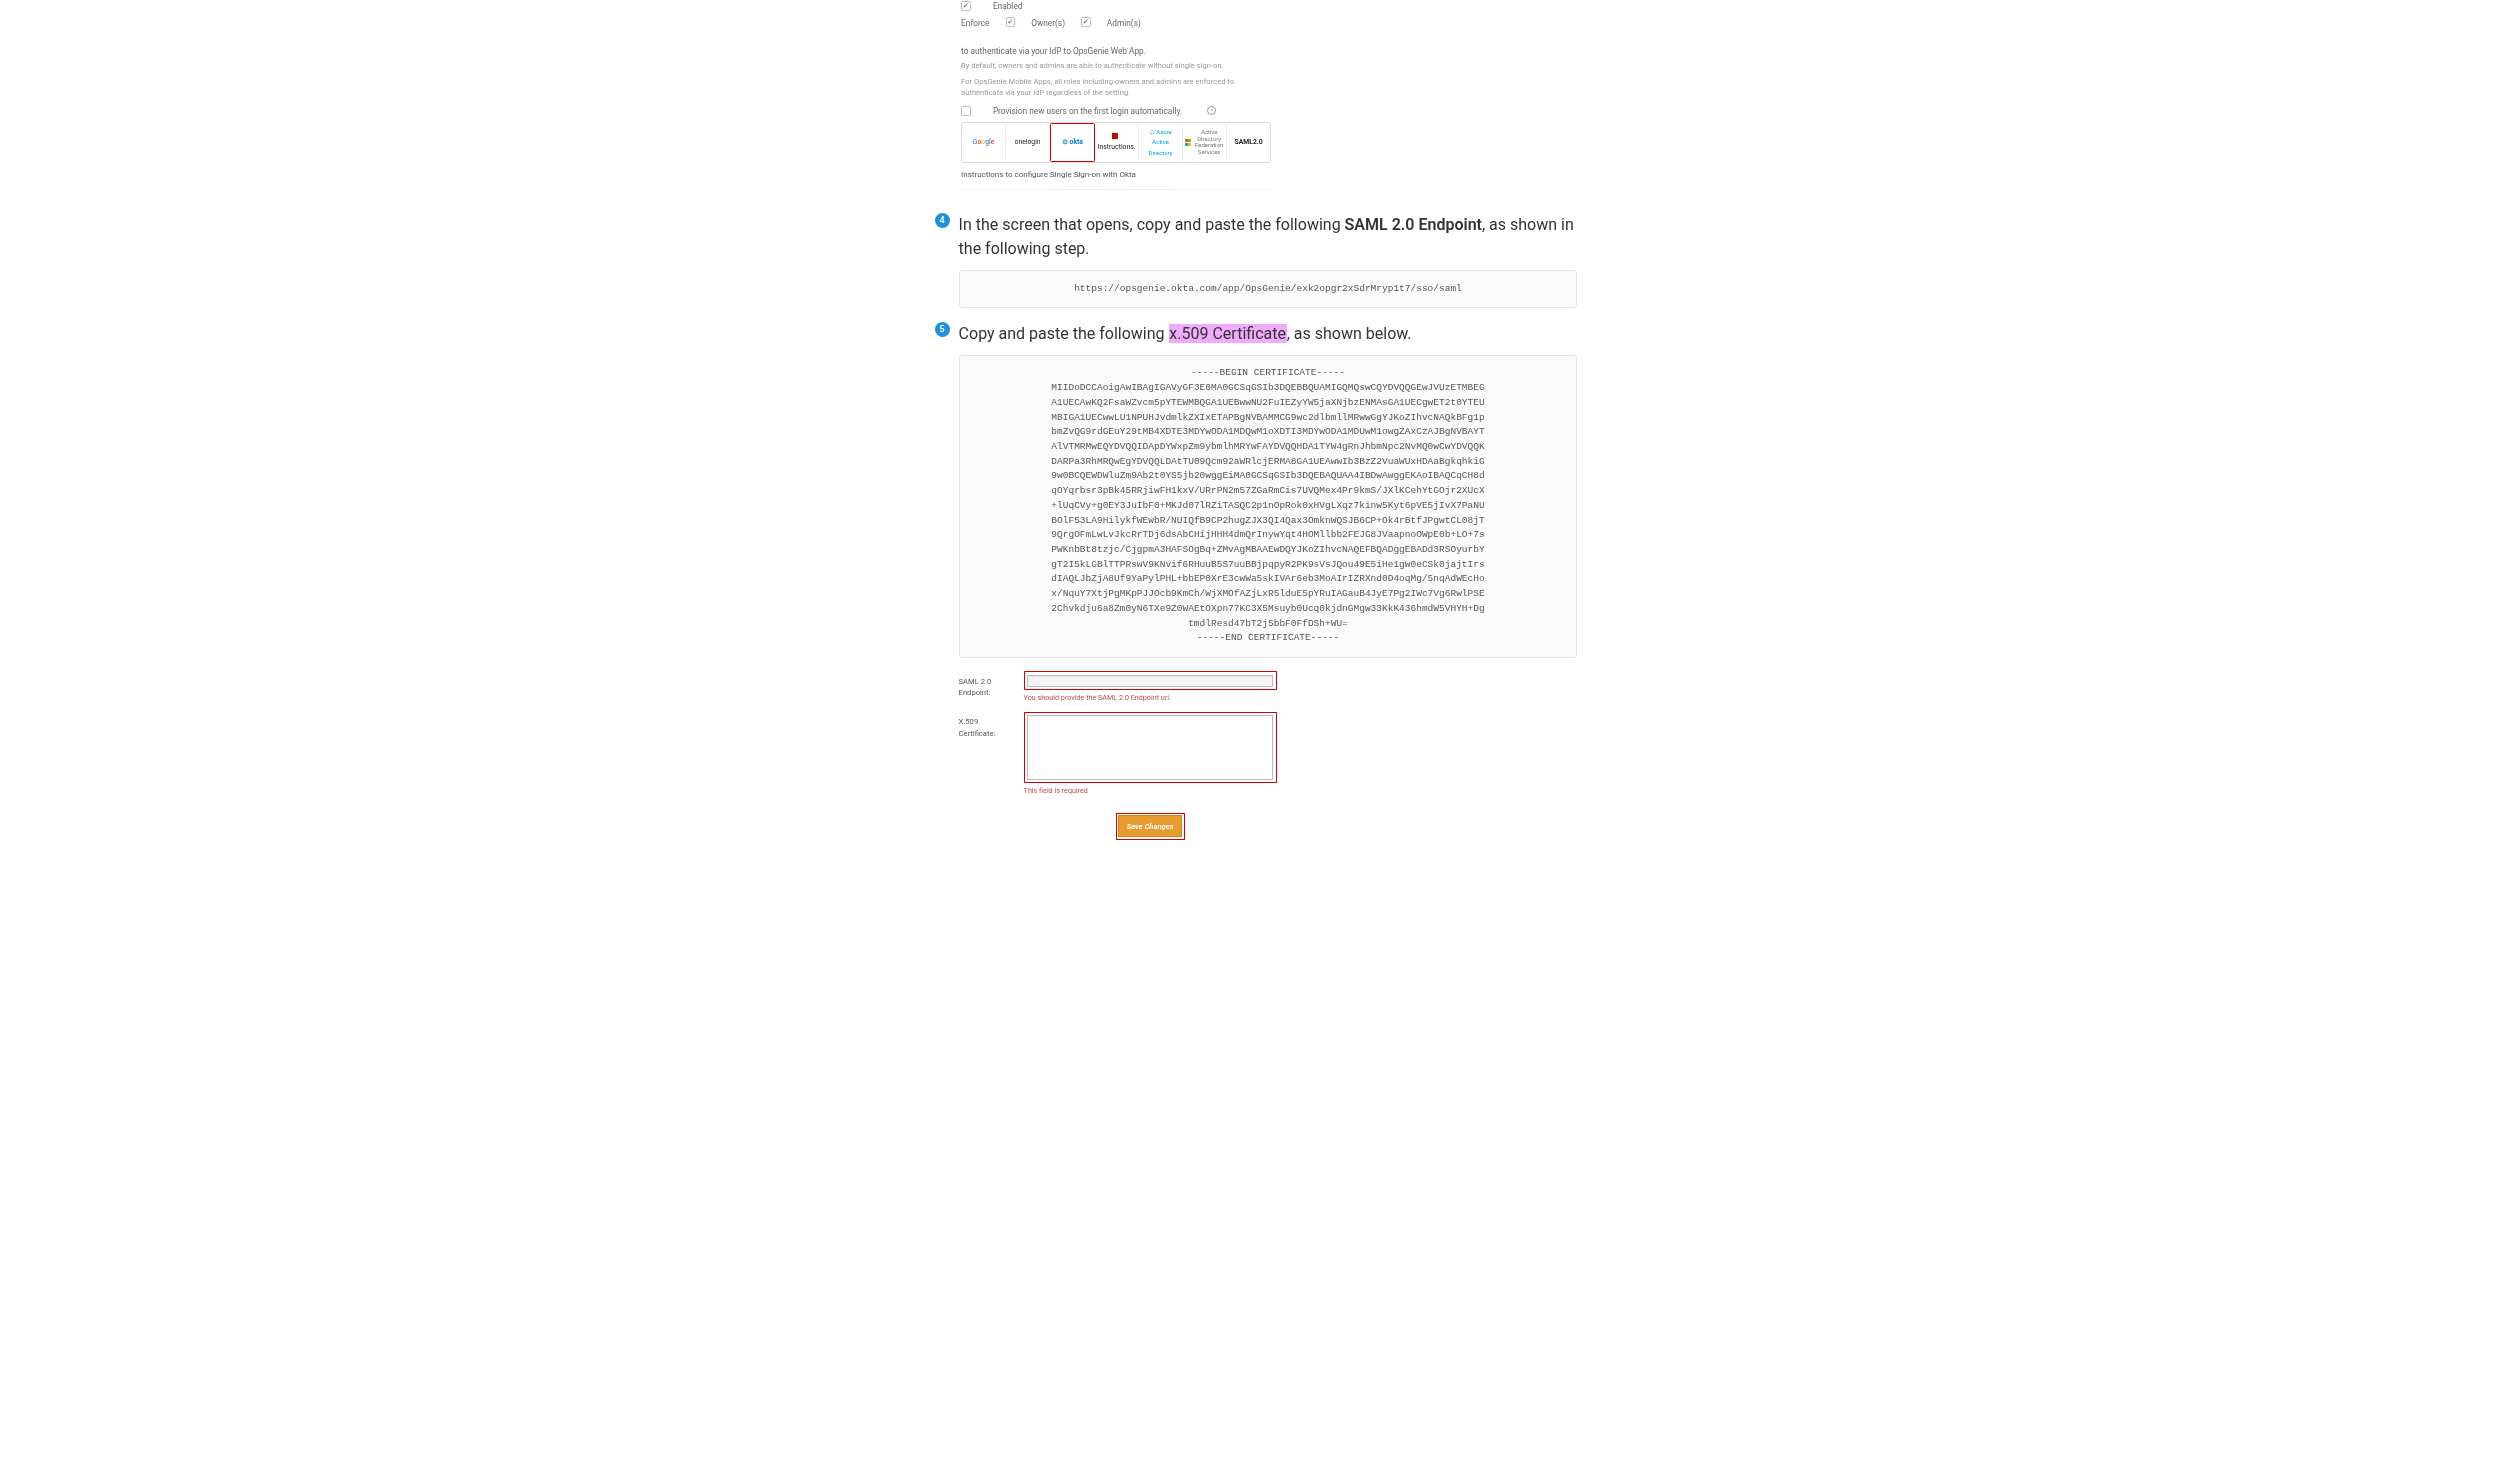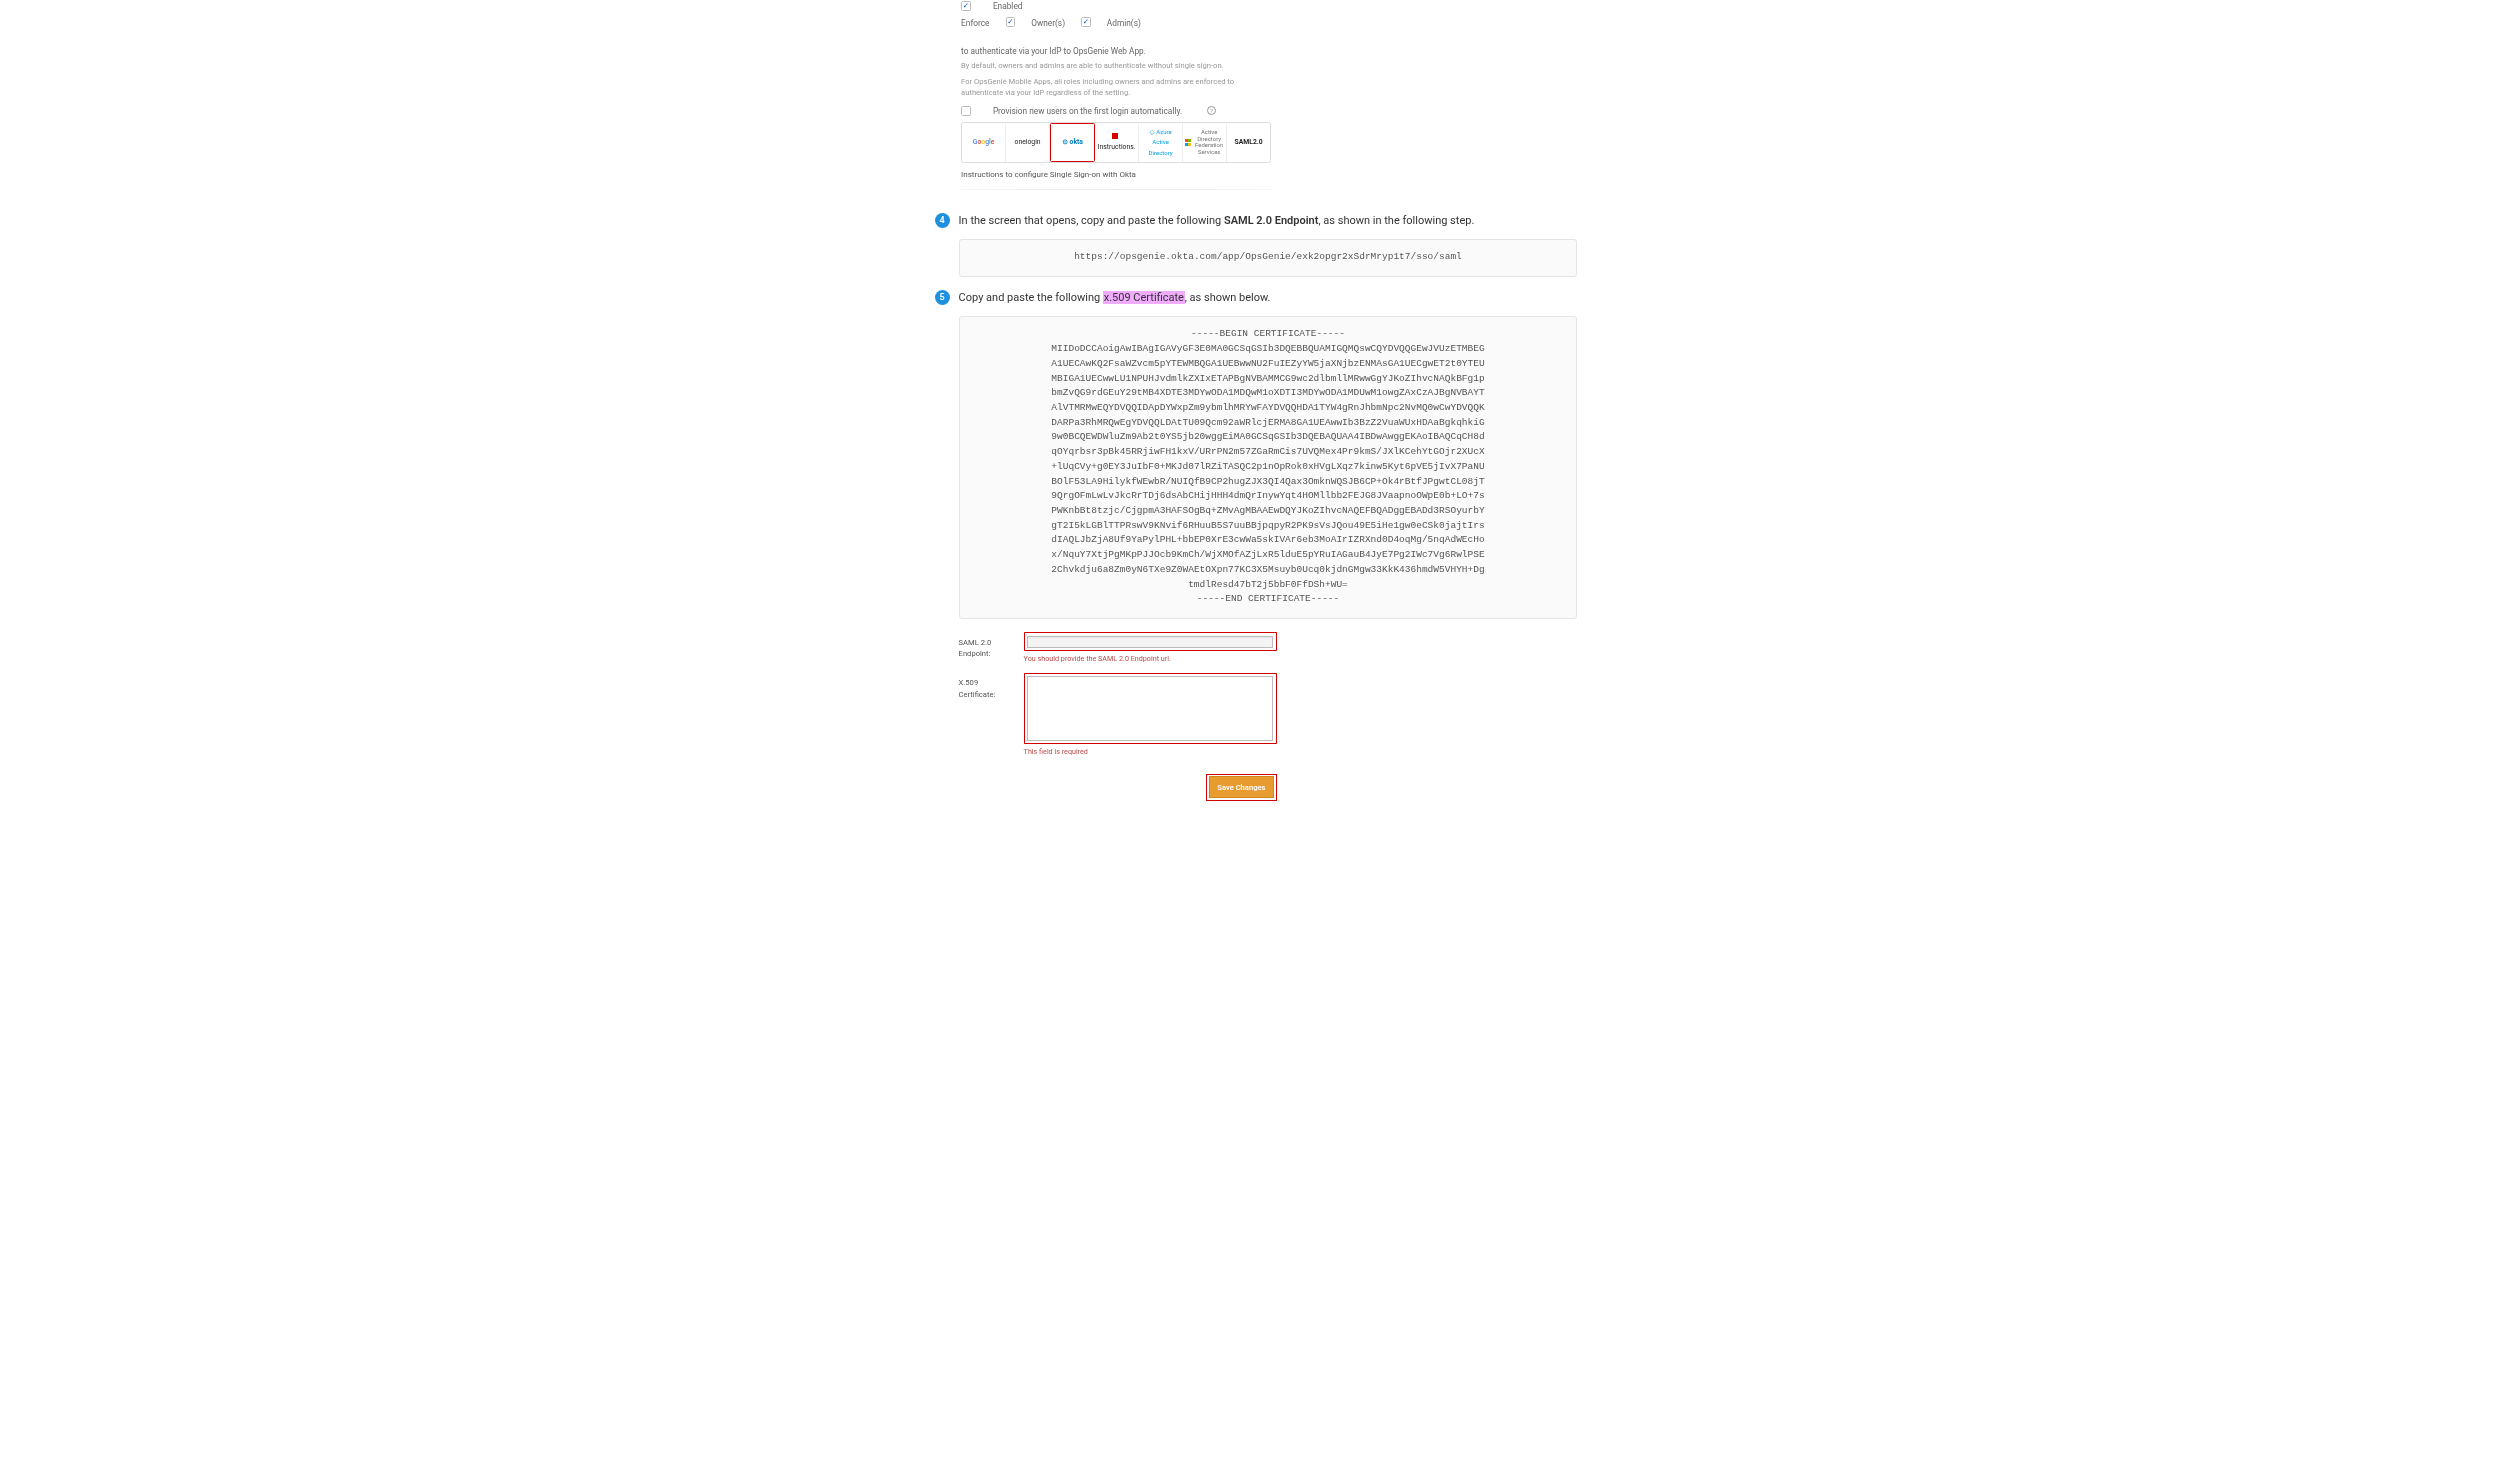--- a/index.html
+++ b/index.html
@@ -64,21 +64,21 @@
   .instructions { font-size: 8px; color: #555; }
   .panel-bottom-line { height: 1.5px; background: linear-gradient(to right, rgba(0,0,0,0.04), rgba(0,0,0,0.08), rgba(0,0,0,0.04)); margin-top: 7.6px; }
 
   
   .step { display: flex; align-items: flex-start; gap: 9px; margin: 13.6px 0 9px 0; }
   .step-num {
     width: 15px; height: 15px; border-radius: 50%; background: #1E90E0;
     color: #fff; font-size: 9px; font-weight: 600;
     display: flex; align-items: center; justify-content: center; flex-shrink: 0;
   }
-  .step-text { color: #333; font-size: 11px; line-height: 1.5; }
+  .step-text { color: #333; font-size: 16px; line-height: 1.5; }
   .step-text b { font-weight: 600; }
   .hl { background: #f0abfc; padding: 0 0.8px; }
 
   
   .code-block {
     margin: 7.6px 0 7.6px 24px;
     padding: 10.6px 13.6px;
     border: 0.8px solid #e5e5e5;
     border-radius: 3px;
     background: #fafafa;
@@ -107,21 +107,21 @@
   .saml-field-wrap {}
   .red-frame { border: 1.5px solid #d40000; padding: 2.3px; border-radius: 0.8px; }
   .saml-input {
     width: 100%; height: 12px; border: 0.8px solid #bbb; background: #f4f4f4;
     box-shadow: inset 0 0.8px 1.5px rgba(0,0,0,0.08);
   }
   .saml-textarea {
     width: 100%; height: 65px; border: 0.8px solid #bbb; background: #fff;
   }
   .field-msg { margin-top: 3px; font-size: 7.2px; color: #b94a48; }
-  .save-row { grid-column: 2; display: flex; justify-content: flex-end; margin-top: 7.6px; }
+  .save-row { grid-column: 2; display: flex; justify-content: center; margin-top: 7.6px; font-style: italic; }
   .save-btn {
     border: 1.5px solid #d40000; padding: 1.5px;
   }
   .save-btn-inner {
     background: #e89b2f; color: #fff; font-size: 7.6px; font-weight: 600;
     padding: 4.5px 7.6px; border: 0.8px solid #d1861a;
   }
 </style>
 </head>
 <body>

